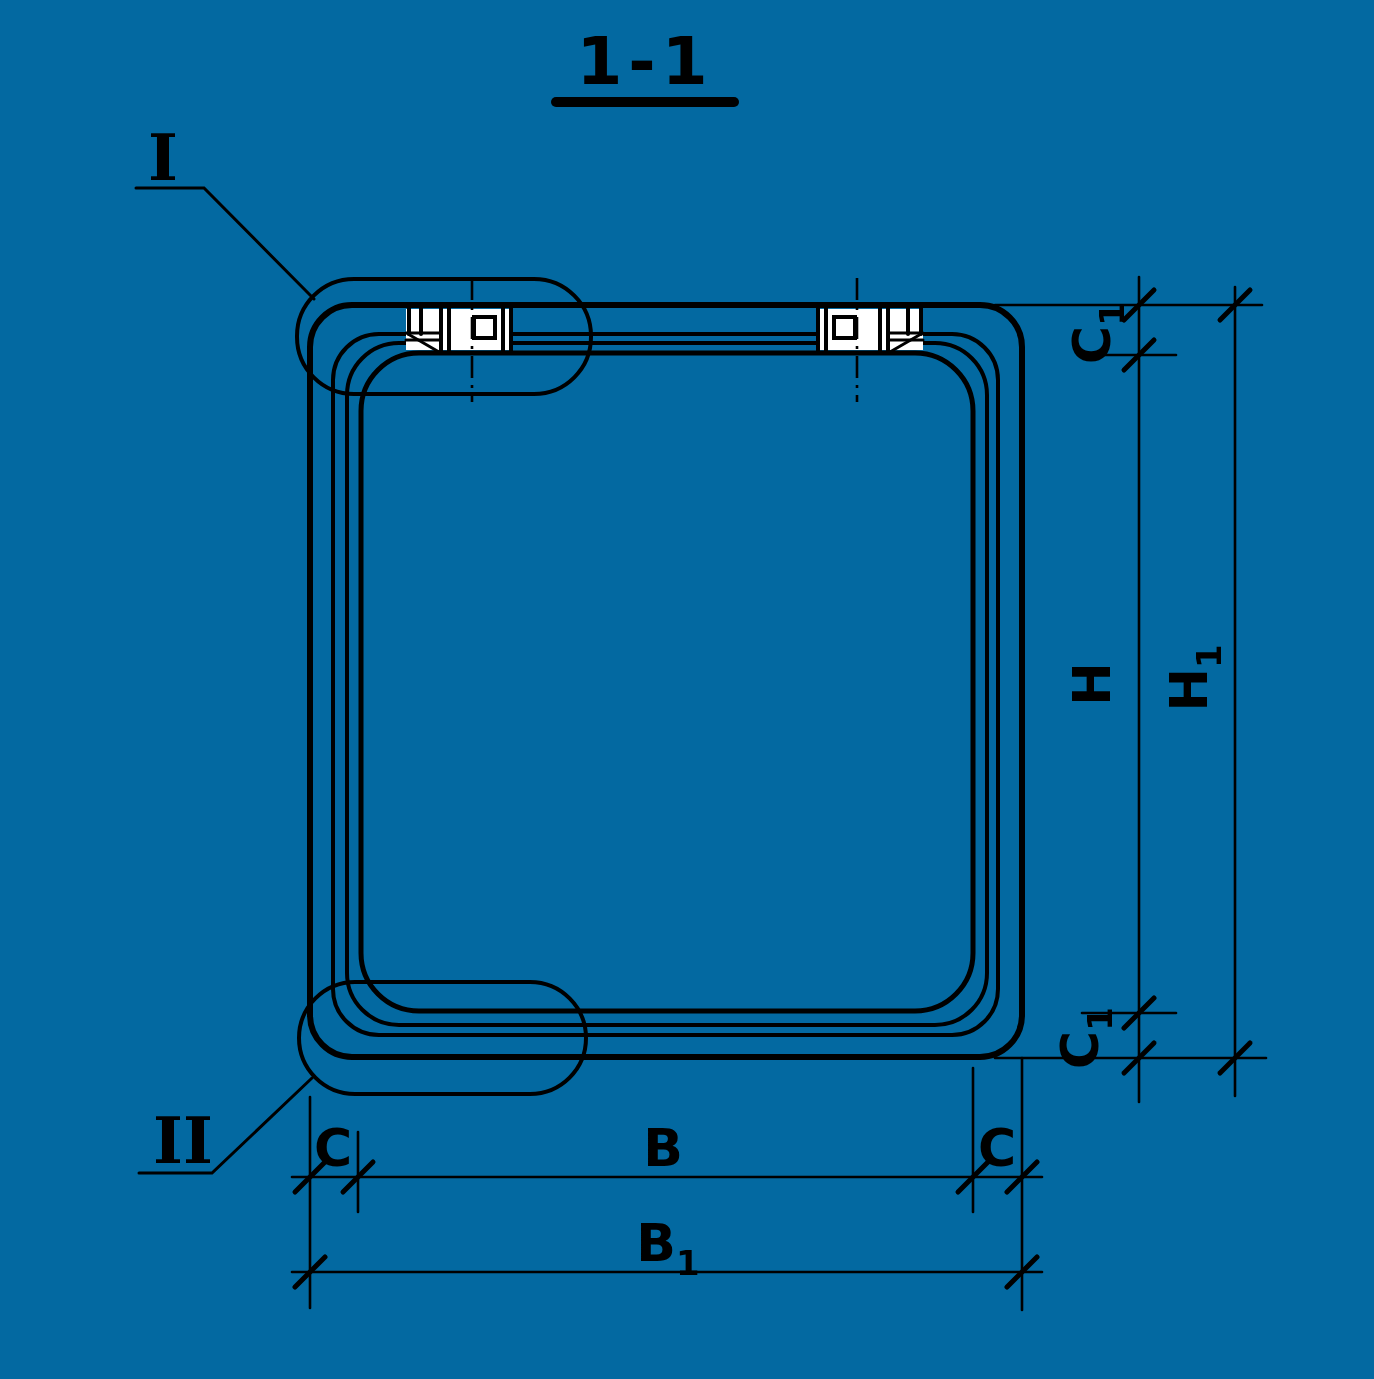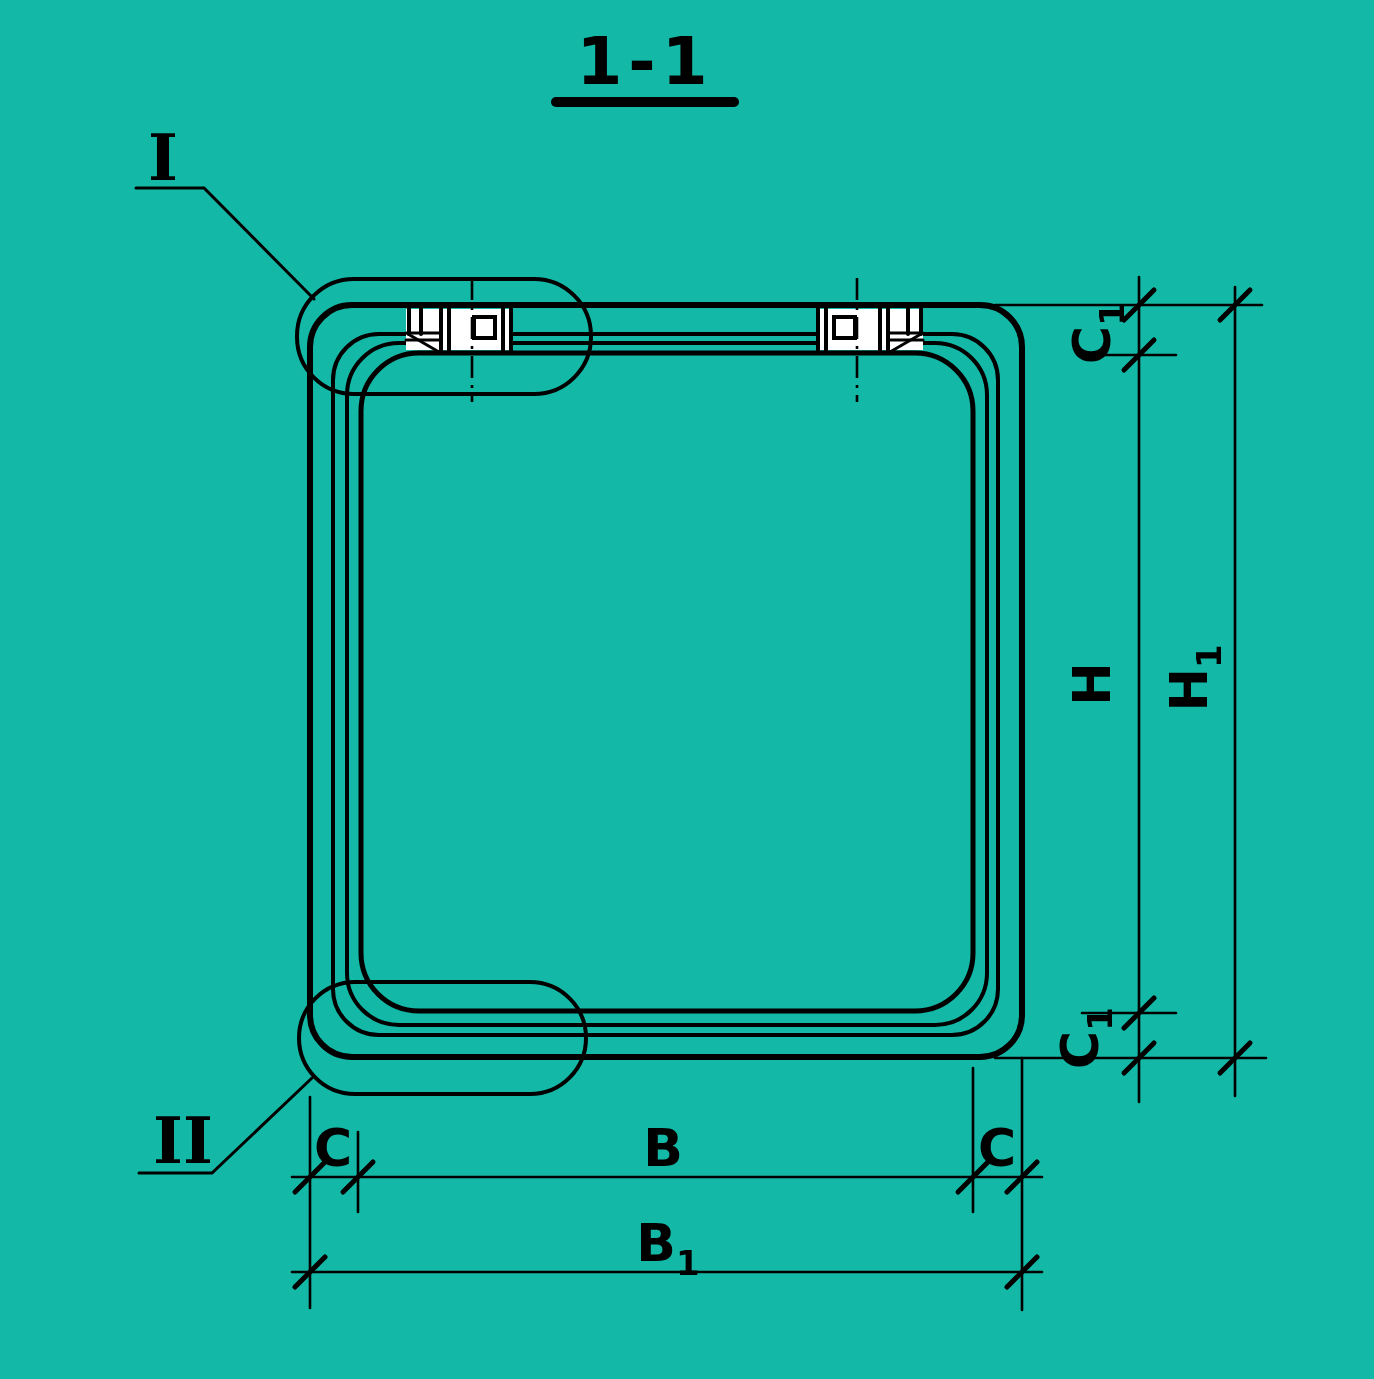--- a/index.html
+++ b/index.html
@@ -1,19 +1,19 @@
 <!DOCTYPE html>
 <html><head>
 <meta charset="utf-8">
 <style>
   html,body{margin:0;padding:0;background:#ffffff;}
   .sheet{
     position:relative;
     width:1374px;height:1379px;
-    background:#14b8a6;
+    background:#0369a1;
     overflow:hidden;
   }
   svg{display:block;}
   .c6{stroke:#000;stroke-width:6;fill:none;stroke-linecap:round;}
   .c5{stroke:#000;stroke-width:5;fill:none;stroke-linecap:round;}
   .c4{stroke:#000;stroke-width:4;fill:none;stroke-linecap:round;}
   .c3{stroke:#000;stroke-width:3;fill:none;stroke-linecap:round;}
   .c2{stroke:#000;stroke-width:2.6;fill:none;stroke-linecap:round;}
   .tick{stroke:#000;stroke-width:5;stroke-linecap:round;}
   .cl{stroke:#000;stroke-width:2.6;fill:none;stroke-dasharray:22 7 3 7;}

